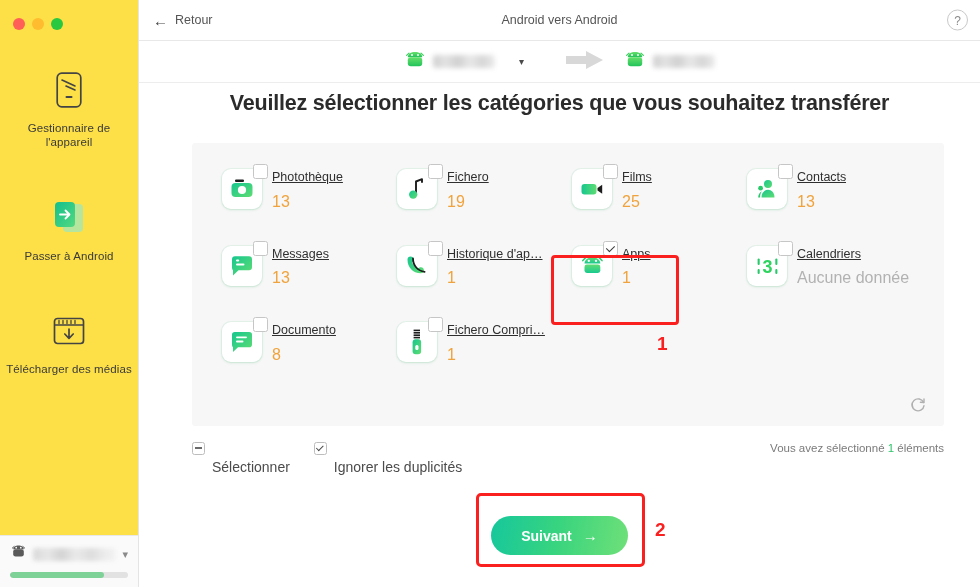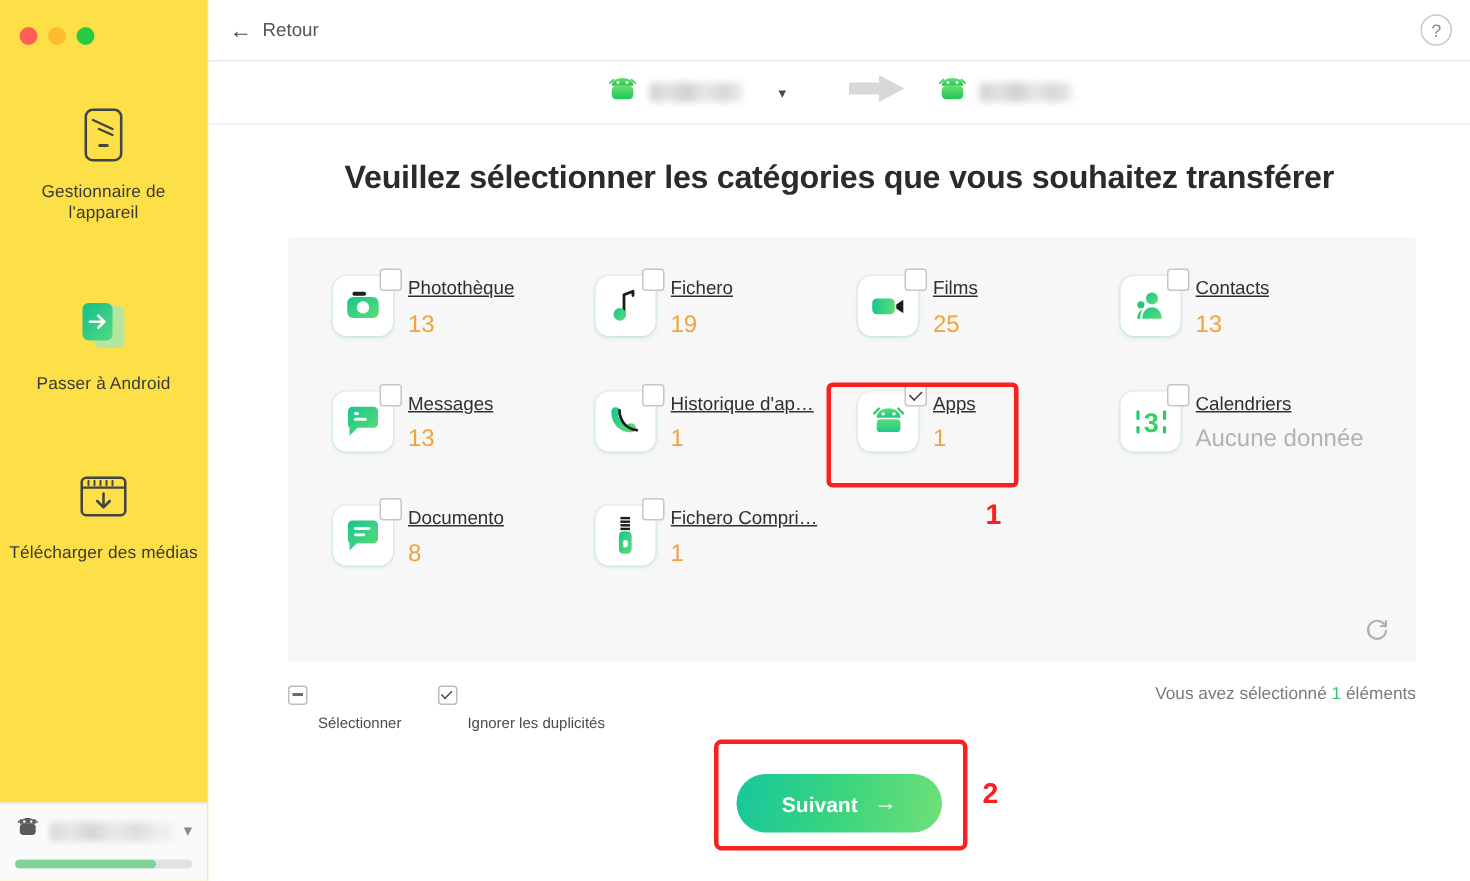--- a/index.html
+++ b/index.html
@@ -115,21 +115,21 @@
     filter:blur(2.4px);
   }
   .dev-caret { margin:0 22px 0 24px; color:#4a4a4a; font-size:10px; }
   .dev-arrow { margin:0 20px; }
 
   .heading {
     text-align:center;
     font-size:21.5px;
     color:#2b2b2b;
     font-weight:bold;
-    margin-top:23px;
+    margin-top:8px;
     letter-spacing:-0.2px;
   }
 
   
   .grid-panel {
     margin:27px 36px 0 53px;
     background:#f7f7f7;
     border-radius:3px;
     height:283px;
     position:relative;
@@ -220,21 +220,21 @@
   .box.indeterminate::after {
     content:""; width:7px; height:1.6px; background:#6b6b6b; display:block;
   }
   .box.checked::after {
     content:""; display:block;
     width:6px; height:3px;
     border-left:1.5px solid #4a4a4a;
     border-bottom:1.5px solid #4a4a4a;
     transform:rotate(-45deg) translate(0px,-1px);
   }
-  .chk-label { font-size:10px; color:#4b4b4b;margin-top:38px; }
+  .chk-label { font-size:14px; color:#4b4b4b;margin-top:38px; }
   .sel-info { margin-left:auto; font-size:11.5px; color:#7b7b7b; }
   .sel-info b { color:#2fc36a; font-weight:normal; }
 
   
   .next-wrap {
     position:absolute; left:0; right:0; bottom:32px;
     display:flex; align-items:center; justify-content:center;
   }
   .next-btn {
     width:137px; height:39px;
@@ -332,20 +332,21 @@
     </div>
   </div>
 
   <div class="main">
 
     <div class="topbar">
       <div class="back-btn">
         <span class="back-arrow">←</span>
         <span>Retour</span>
       </div>
+      <div class="top-title">Android vers Android</div>
       <div class="help-btn">?</div>
     </div>
 
     <div class="devicebar">
       <div class="dev-chip">
         <span>
           <svg width="22" height="17" viewBox="0 0 22 17">
             <defs>
               <linearGradient id="gdroid1" x1="0" y1="0" x2="0" y2="1">
                 <stop offset="0%" stop-color="#67e06a"></stop>

